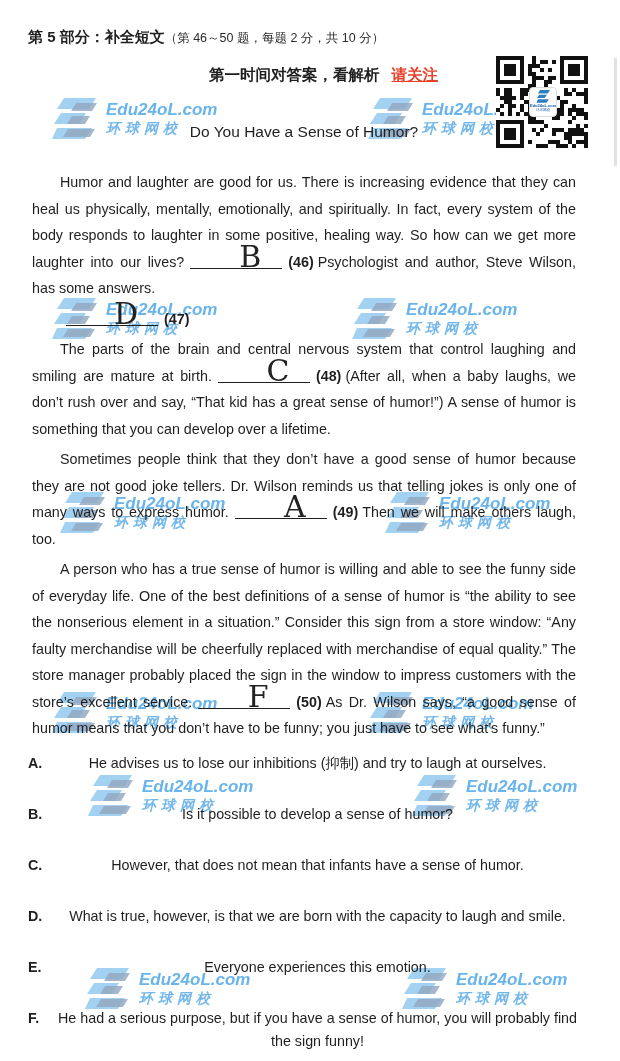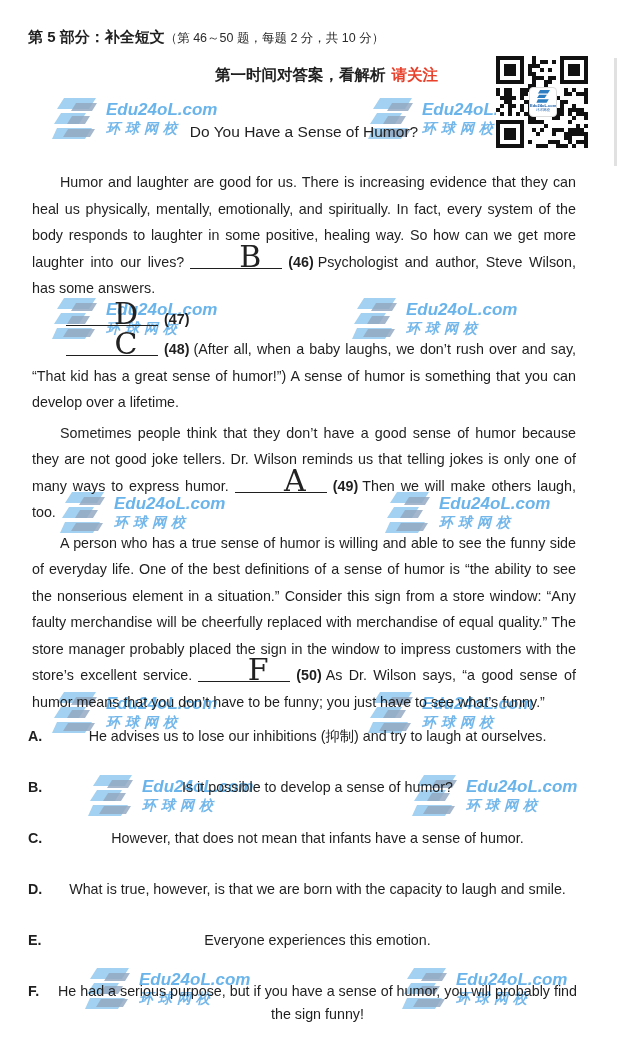--- a/index.html
+++ b/index.html
@@ -14,21 +14,21 @@
   .wm-text{padding-top:2px;}
   .wm-brand{font-size:17px;font-weight:700;font-style:italic;color:#49a4e6;line-height:19px;}
   .wm-brand-cn{font-size:14px;font-weight:700;color:#55a8e6;letter-spacing:5px;line-height:18px;font-style:italic;}
 
   
   .content{position:relative;z-index:1;padding:26px 40px 0 28px;}
   .part-header{font-size:15px;line-height:22px;}
   .part-title{font-weight:700;}
   .part-meta{font-size:12.5px;font-weight:400;color:#2b2b2b;}
   .notice{margin-top:14px;text-align:right;padding-right:142px;font-size:15.5px;font-weight:700;line-height:24px;}
-  .notice .red{color:#e8402a;margin-left:6px;}
+  .notice .red{color:#e8402a;margin-left:12px;text-decoration:underline;}
   .title{margin:34px 0 0 0;text-align:center;font-size:15.5px;font-weight:400;line-height:22px;}
 
   .passage{margin-top:26px;}
   .para{margin:4px;font-size:14.3px;line-height:26.5px;text-align:justify;text-indent:28px;}
   .blank{display:inline-block;width:92px;height:14px;border-bottom:1.6px solid #1f1f1f;
          vertical-align:-2px;margin:0 6px;position:relative;}
   .ans{position:absolute;left:0;right:0;bottom:-4px;text-align:center;
        font-family:"DejaVu Serif",serif;font-size:30px;line-height:1;color:#222;font-weight:400;}
   .qnum{font-weight:700;margin-right:4px;}
 
@@ -300,21 +300,21 @@
 
       <p class="para">
         <span>Humor and laughter are good for us. There is increasing evidence that they can heal us physically, mentally, emotionally, and spiritually. In fact, every system of the body responds to laughter in some positive, healing way. So how can we get more laughter into our lives?</span><span class="blank"><span class="ans">B</span></span><span class="qnum">(46)</span><span>Psychologist and author, Steve Wilson, has some answers.</span>
       </p>
 
       <p class="para">
         <span class="blank"><span class="ans">D</span></span><span class="qnum">(47)</span><span></span>
       </p>
 
       <p class="para">
-        <span class="blank"><span class="ans">C</span></span><span class="qnum">(48)</span><span>(After all, when a baby laughs, we don’t rush over and say, “That kid has a great sense of humor!”) A sense of humor is something that you can develop over a lifetime.</span>
+        <span>The parts of the brain and central nervous system that control laughing and smiling are mature at birth.</span><span class="blank"><span class="ans">C</span></span><span class="qnum">(48)</span><span>(After all, when a baby laughs, we don’t rush over and say, “That kid has a great sense of humor!”) A sense of humor is something that you can develop over a lifetime.</span>
       </p>
 
       <p class="para">
         <span>Sometimes people think that they don’t have a good sense of humor because they are not good joke tellers. Dr. Wilson reminds us that telling jokes is only one of many ways to express humor.</span><span class="blank"><span class="ans">A</span></span><span class="qnum">(49)</span><span>Then we will make others laugh, too.</span>
       </p>
 
       <p class="para">
         <span>A person who has a true sense of humor is willing and able to see the funny side of everyday life. One of the best definitions of a sense of humor is “the ability to see the nonserious element in a situation.” Consider this sign from a store window: “Any faulty merchandise will be cheerfully replaced with merchandise of equal quality.” The store manager probably placed the sign in the window to impress customers with the store’s excellent service.</span><span class="blank"><span class="ans">F</span></span><span class="qnum">(50)</span><span>As Dr. Wilson says, “a good sense of humor means that you don’t have to be funny; you just have to see what’s funny.”</span>
       </p>
 

